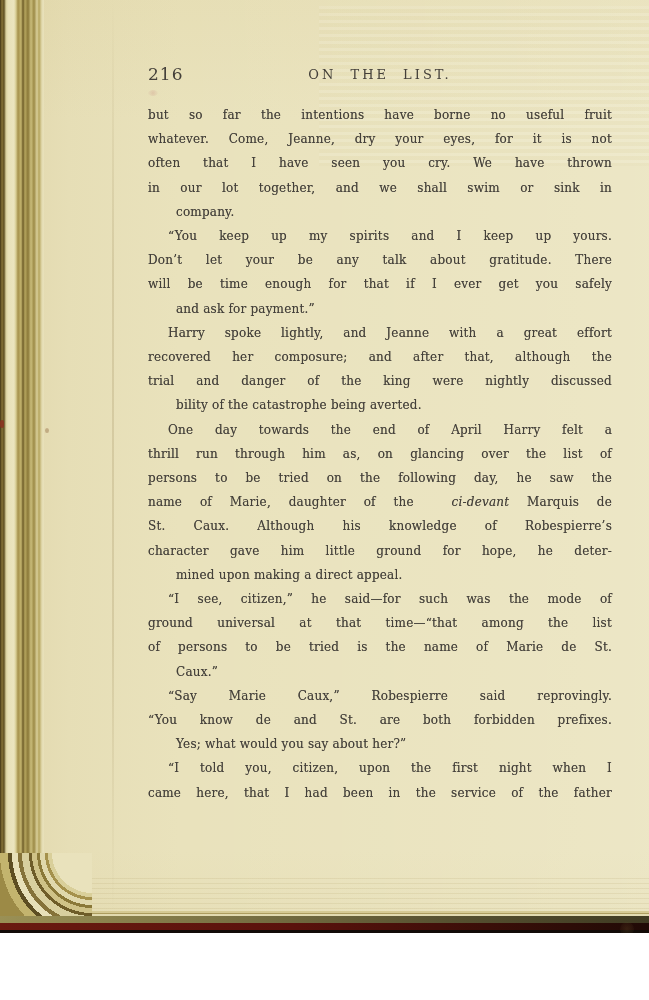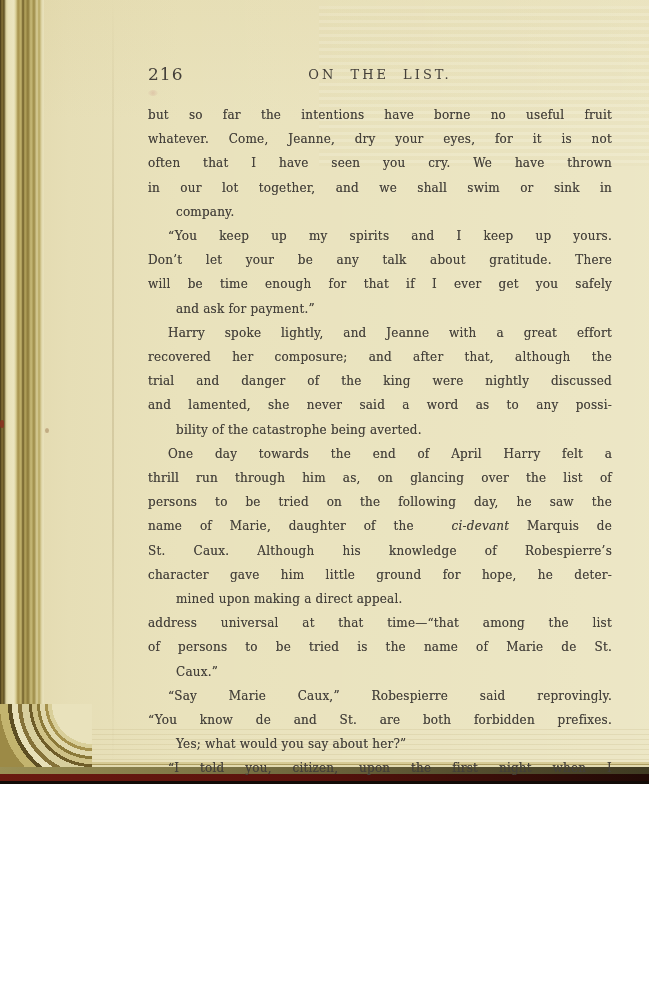--- a/index.html
+++ b/index.html
@@ -1,20 +1,20 @@
 <!DOCTYPE html>
 <html><head>
 <meta charset="utf-8">
 <style>
   html, body { margin: 0; padding: 0; }
   body { width: 649px; height: 1000px; font-family: "DejaVu Serif", "Liberation Serif", serif; }
 
   .book {
     position: relative;
-    width: 649px; height: 784px;
+    width: 649px; height: 933px;
     overflow: hidden;
     background: #0ea5e9;
   }
 
   
   .page {
     position: absolute; inset: 0;
     background:
       linear-gradient(90deg, rgba(205,188,130,0.28) 0px, rgba(205,188,130,0.10) 70px, rgba(0,0,0,0) 180px, rgba(255,255,248,0.10) 500px, rgba(255,255,248,0.16) 649px),
       linear-gradient(180deg, rgba(215,200,140,0.14) 0px, rgba(0,0,0,0) 120px, rgba(0,0,0,0) 850px, rgba(205,190,130,0.16) 1000px),
@@ -157,34 +157,34 @@
         <div class="para">
           <div class="line indent">“You keep up my spirits and I keep up yours.</div>
           <div class="line">Don’t let your be any talk about gratitude.  There</div>
           <div class="line">will be time enough for that if I ever get you safely</div>
           <div class="line last">and ask for payment.”</div>
         </div>
         <div class="para">
           <div class="line indent">Harry spoke lightly, and Jeanne with a great effort</div>
           <div class="line">recovered her composure; and after that, although the</div>
           <div class="line">trial and danger of the king were nightly discussed</div>
-          <div class="line">and lamented, she never said a word as to any possi-</div>
           <div class="line last">bility of the catastrophe being averted.</div>
         </div>
         <div class="para">
           <div class="line indent">One day towards the end of April Harry felt a</div>
           <div class="line">thrill run through him as, on glancing over the list of</div>
           <div class="line">persons to be tried on the following day, he saw the</div>
           <div class="line">name of Marie, daughter of the <i>ci-devant</i> Marquis de</div>
           <div class="line">St. Caux.  Although his knowledge of Robespierre’s</div>
           <div class="line">character gave him little ground for hope, he deter-</div>
           <div class="line last">mined upon making a direct appeal.</div>
         </div>
         <div class="para">
-          <div class="line">address universal at that time—“that among the list</div>
+          <div class="line indent">“I see, citizen,” he said—for such was the mode of</div>
+          <div class="line">ground universal at that time—“that among the list</div>
           <div class="line">of persons to be tried is the name of Marie de St.</div>
           <div class="line last">Caux.”</div>
         </div>
         <div class="para">
           <div class="line indent">“Say Marie Caux,” Robespierre said reprovingly.</div>
           <div class="line">“You know de and St. are both forbidden prefixes.</div>
           <div class="line last">Yes; what would you say about her?”</div>
         </div>
         <div class="para">
           <div class="line indent">“I told you, citizen, upon the first night when I</div>

